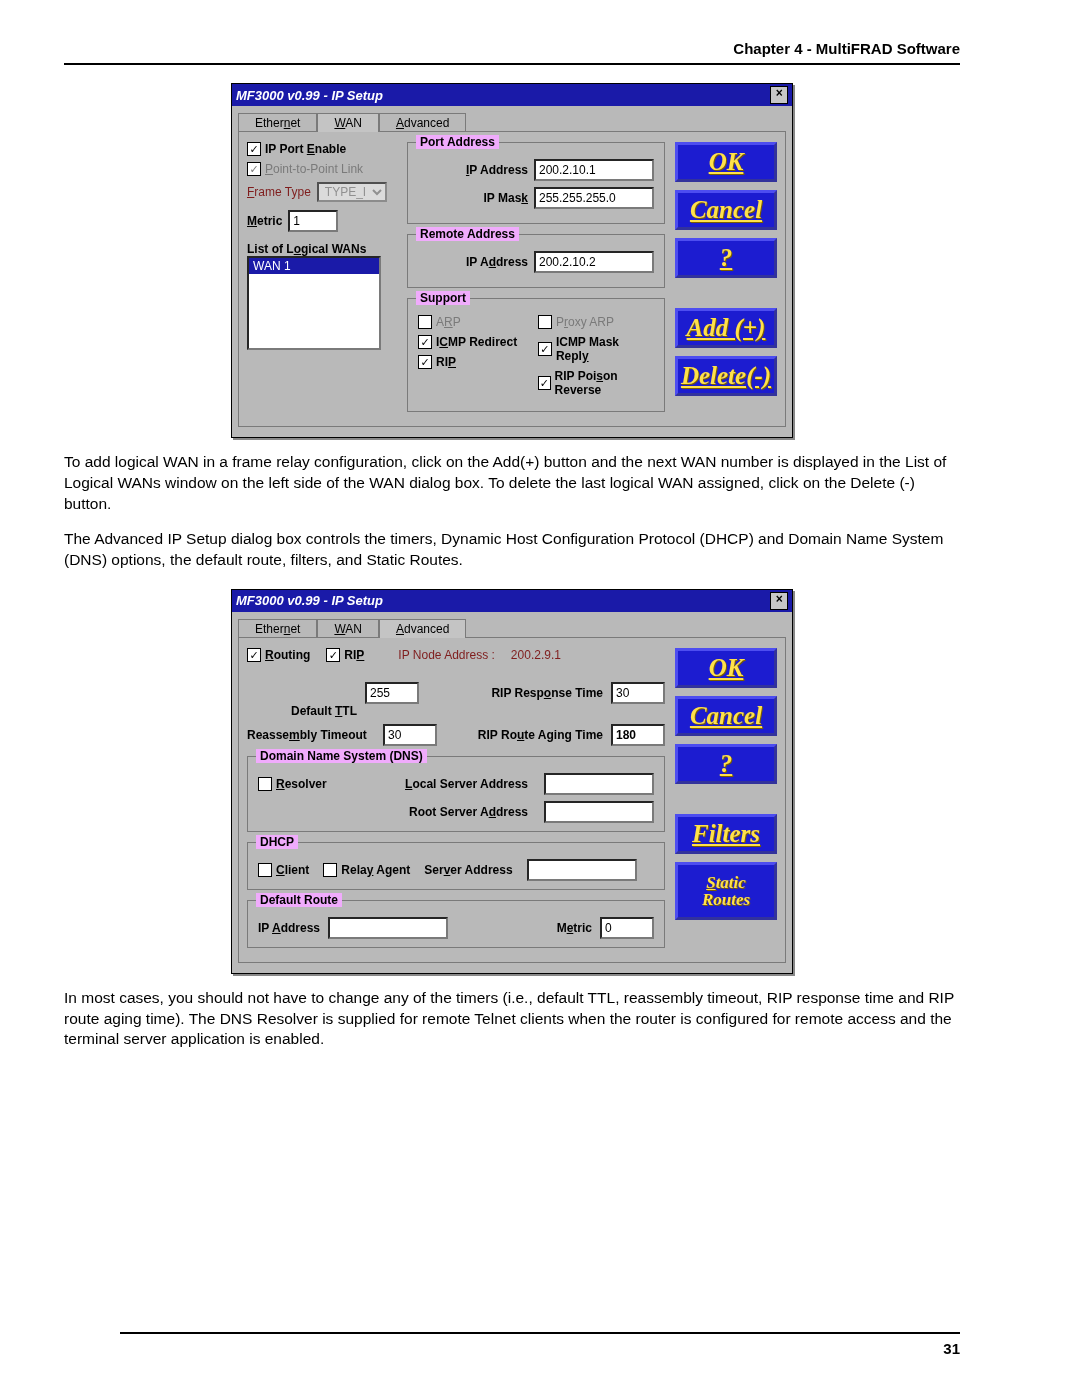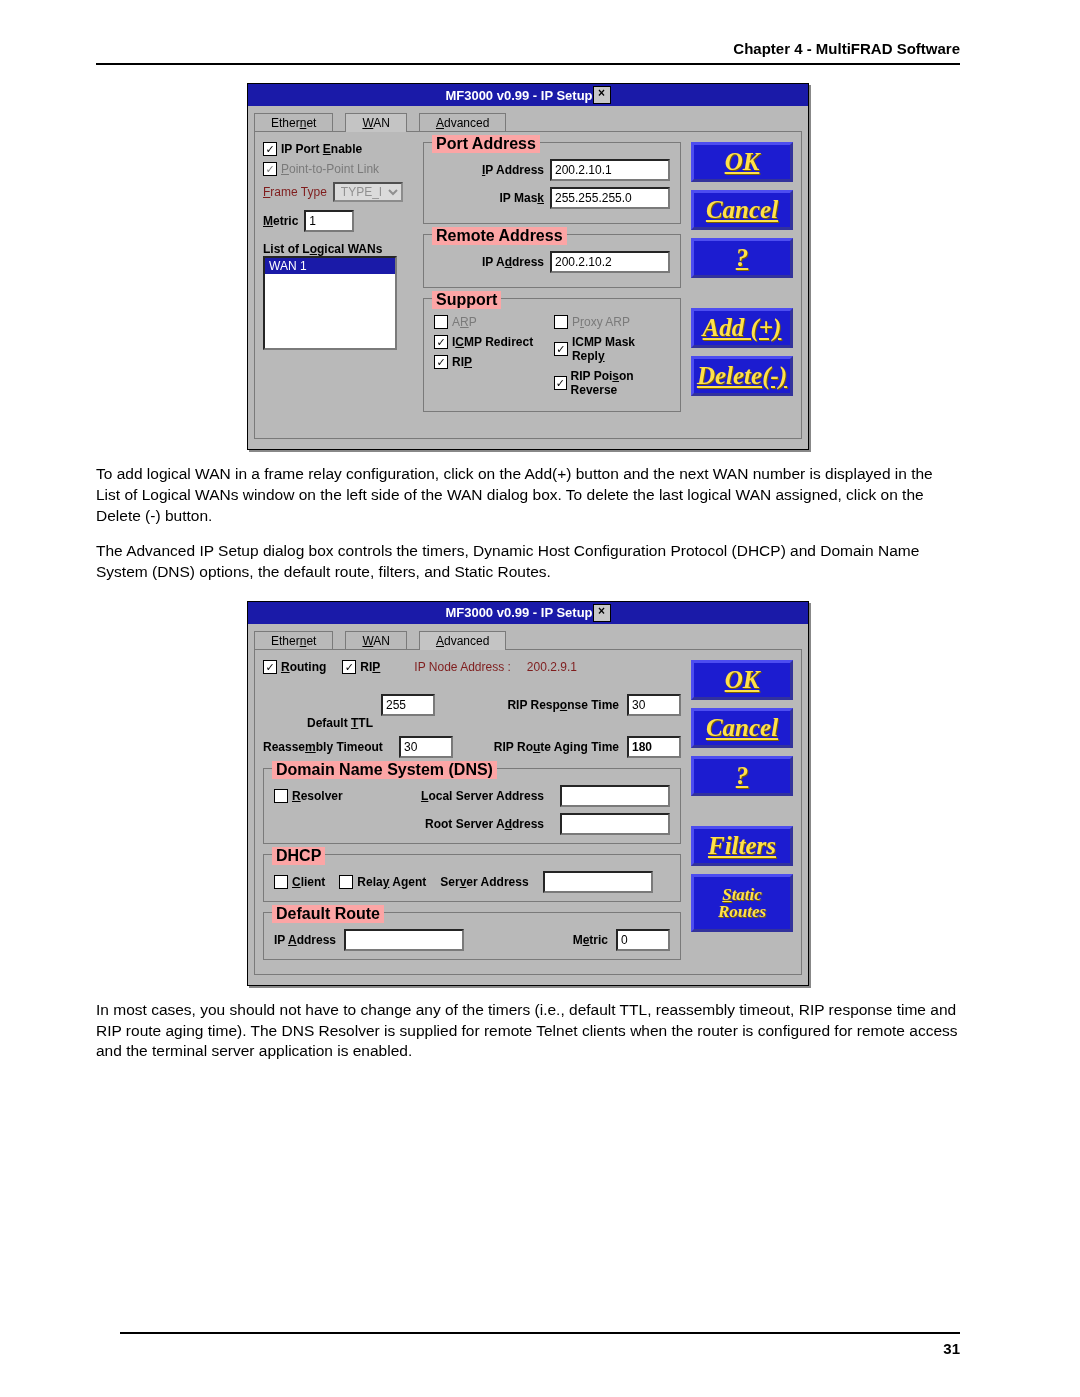--- a/index.html
+++ b/index.html
@@ -6,21 +6,21 @@
     margin: 0;
     padding: 0;
     background: #fff;
     font-family: Arial, Helvetica, sans-serif;
     color: #000;
   }
   .page {
     width: 1080px;
     height: 1397px;
     box-sizing: border-box;
-    padding: 40px 120px 30px 96px;
+    padding: 40px 120px 30px 64px;
     position: relative;
   }
   .chapter-header {
     text-align: right;
     font-weight: bold;
     font-size: 15px;
     padding-bottom: 6px;
     border-bottom: 2px solid #000;
   }
   .body-text {
@@ -49,39 +49,40 @@
     box-shadow: 2px 2px 0 #888;
     font-family: "MS Sans Serif", Tahoma, Arial, sans-serif;
     font-size: 12px;
     color: #000;
   }
   .titlebar {
     background: #1a1aa8;
     color: #fff;
     display: flex;
     align-items: center;
-    justify-content: center;
+    justify-content: space-between;
     padding: 2px 4px;
     font-weight: bold;
     font-size: 13px;
+    font-style: italic;
   }
   .titlebar .close {
     width: 16px; height: 16px;
     background: #c7c7c7;
     border: 1px solid #000;
     text-align: center;
     line-height: 12px;
     color: #000;
     font-weight: bold;
     font-size: 12px;
     cursor: default;
   }
   .tabstrip {
     display: flex;
-    gap: 12px;
+    gap: 0;
     padding: 6px 6px 0 6px;
     background: #b9b9b9;
   }
   .tab {
     border: 1px solid #7a7a7a;
     border-bottom: none;
     background: #b9b9b9;
     padding: 2px 16px;
     font-size: 12px;
     color: #000;
@@ -156,24 +157,24 @@
 
   .groupbox {
     border: 1px solid #7a7a7a;
     padding: 16px 10px 8px 10px;
     margin-bottom: 10px;
     position: relative;
   }
   .group-title {
     position:absolute;
     top:-8px; left:8px;
-    background:#fca5a5;
+    background:#f0abfc;
     padding:0 4px;
     font-weight:bold;
-    font-size:16px;
+    font-size:12px;
   }
 
   .neon-btn {
     width: 96px;
     height: 34px;
     background: #1c1cd0;
     border: 3px outset #4d4df0;
     display:flex;
     align-items:center;
     justify-content:center;
@@ -277,21 +278,21 @@
           </div>
 
           <div class="groupbox">
             <div class="group-title">Remote Address</div>
             <div class="field-row">
               <span class="lab"><b>IP A<u>d</u>dress</b></span>
               <input class="text-input" value="200.2.10.2" style="">
             </div>
           </div>
 
-          <div class="groupbox" style="margin-bottom:12px;">
+          <div class="groupbox" style="margin-bottom:0;">
             <div class="group-title">Support</div>
             <div style="display:flex; gap:4px;">
               <div style="flex:1;">
                 <div class="checkbox disabled">
                   <span class="box"></span>
                   <span>A<u>R</u>P</span>
                 </div>
                 <div class="checkbox">
                   <span class="box">✓</span>
                   <span><b>I<u>C</u>MP Redirect</b></span>

